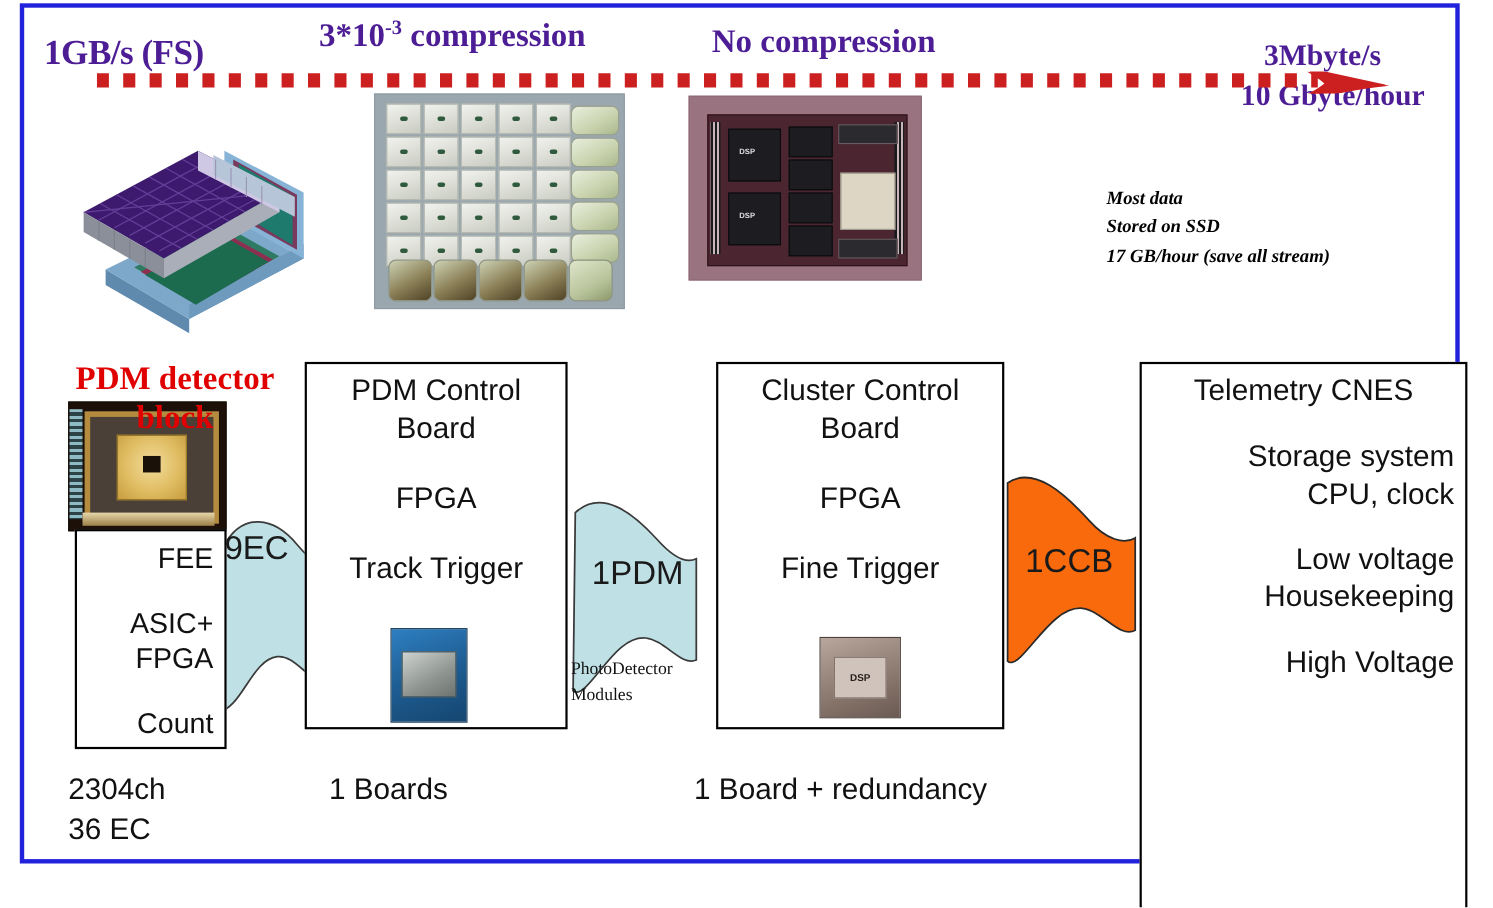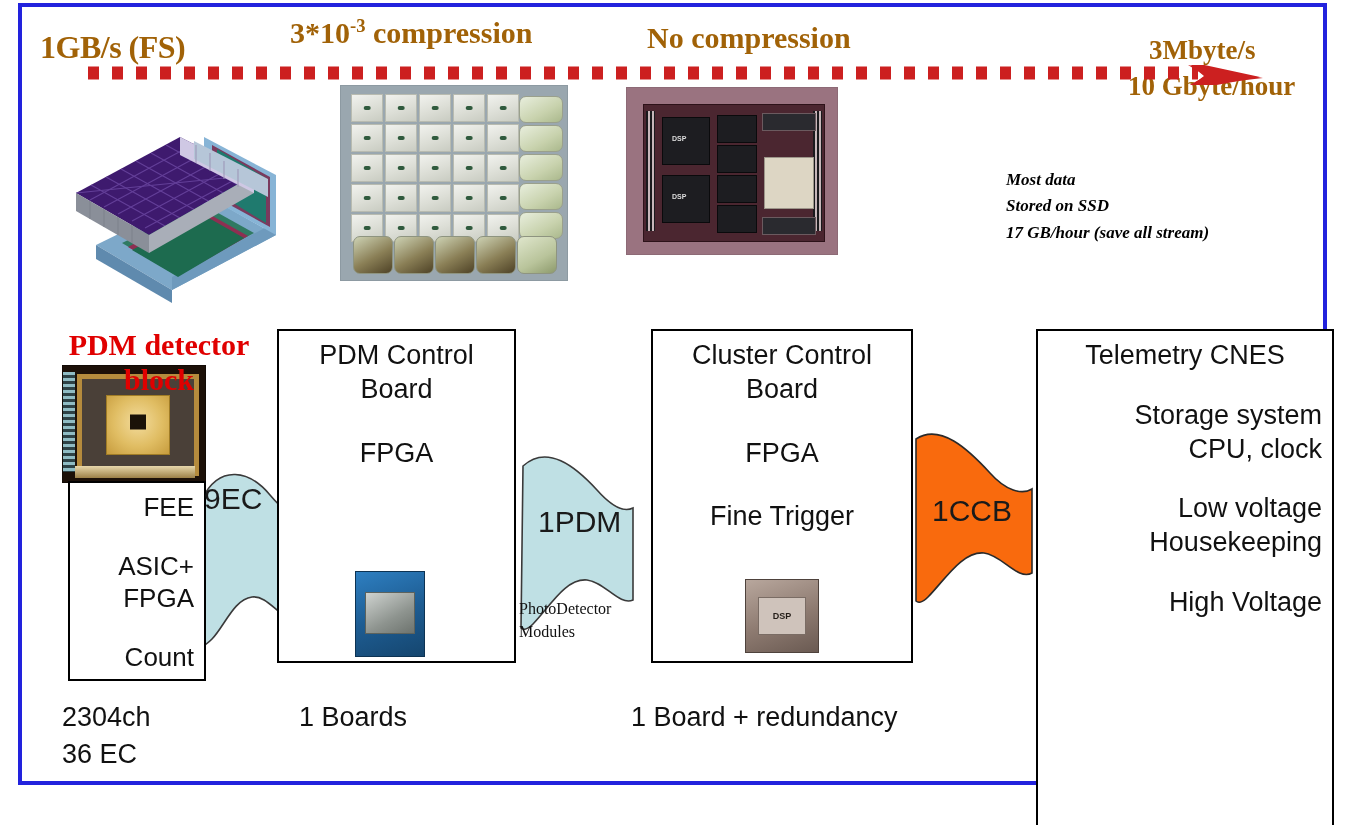--- a/index.html
+++ b/index.html
@@ -26,21 +26,21 @@
     height: 782px;
     border: 4px solid #2222dd;
     box-sizing: border-box;
     background: #ffffff;
   }
 
   
   .serif-bold {
     font-family: "Liberation Serif", "DejaVu Serif", serif;
     font-weight: bold;
-    color: #a16207;
+    color: #4c1d95;
     white-space: nowrap;
   }
   .serif-bold-italic {
     font-family: "Liberation Serif", "DejaVu Serif", serif;
     font-weight: bold;
     font-style: italic;
     color: #000000;
     white-space: nowrap;
   }
   .abs { position: absolute; }
@@ -501,20 +501,21 @@
       </div>
     </div>
 
     <div class="blockbox" id="box-pdmctrl">
       <div class="box-inner">
         <div class="box-line c">PDM Control</div>
         <div class="box-line c">Board</div>
         <div class="gap-lg"></div>
         <div class="box-line c">FPGA</div>
         <div class="gap-lg"></div>
+        <div class="box-line c">Track Trigger</div>
       </div>
       <div id="chip-fpga"></div>
     </div>
 
     <div class="blockbox" id="box-cluster">
       <div class="box-inner">
         <div class="box-line c">Cluster Control</div>
         <div class="box-line c">Board</div>
         <div class="gap-lg"></div>
         <div class="box-line c">FPGA</div>

